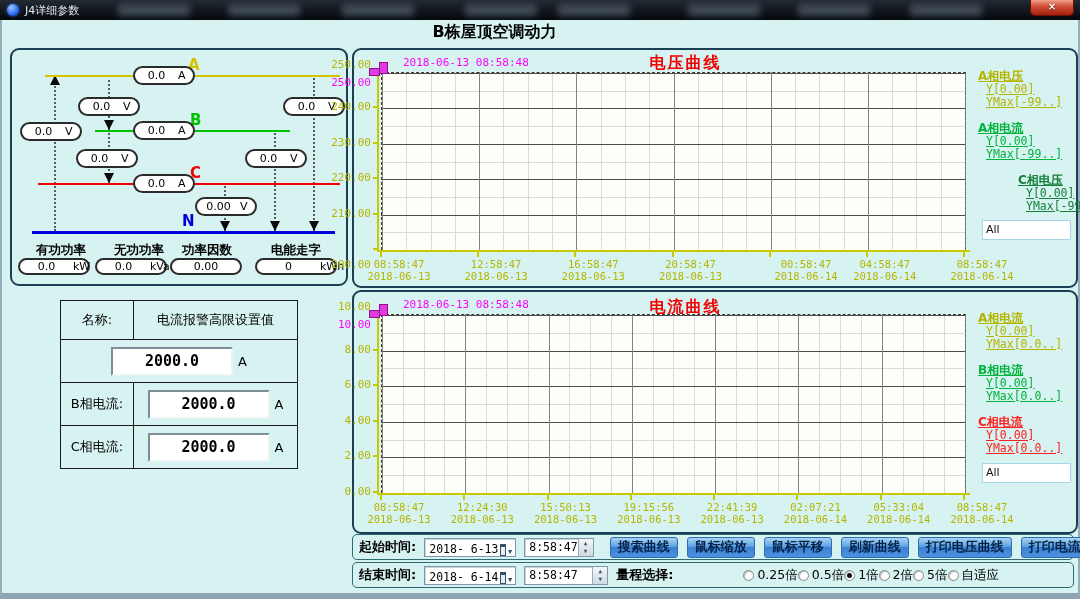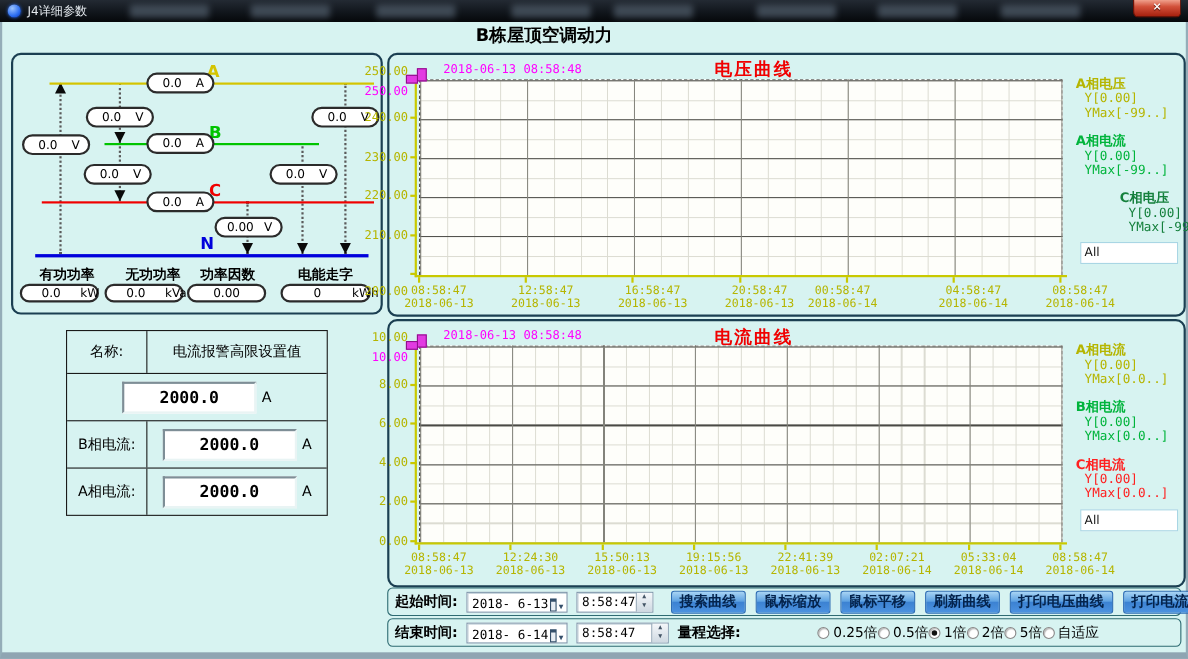--- a/index.html
+++ b/index.html
@@ -54,21 +54,21 @@
            letter-spacing:2px;padding-left:26px;box-sizing:border-box;}
   .c-cursor-time{position:absolute;color:#ff00ff;font-size:11px;font-family:"DejaVu Sans Mono",monospace;}
   .c-plot{position:absolute;background-color:#fefefa;border-top:1px dashed #3a3a3a;
           border-right:1px dashed #6a6a6a;border-left:1px dashed #3a3a3a;box-sizing:content-box;}
   .c-axis{position:absolute;background:#c9c900;}
   .c-ylab{position:absolute;color:#b5b500;font-size:11px;font-family:"DejaVu Sans Mono",monospace;
           text-align:right;}
   .c-ylab.magenta{color:#ff00ff;}
   .c-xlab{position:absolute;color:#b5b500;font-size:10.5px;font-family:"DejaVu Sans Mono",monospace;
           text-align:center;line-height:12px;white-space:nowrap;}
-  .c-leg{position:absolute;font-size:12px;line-height:13px;font-weight:bold;white-space:nowrap;}
+  .c-leg{position:absolute;font-size:12px;line-height:13px;font-weight:bold;white-space:nowrap;text-decoration:underline;}
   .c-leg-sub{padding-left:8px;font-weight:normal;font-size:11.5px;
              font-family:"DejaVu Sans Mono",monospace;}
   .c-all{position:absolute;width:84px;height:18px;background:#fff;border:1px solid #a9d6e4;
          font-size:11px;line-height:18px;padding-left:3px;color:#111;}
   .c-marker{position:absolute;background:#e23ae2;border:1px solid #90108c;}
   
   .ctrl-row{position:absolute;left:350px;width:722px;height:26px;border:1px solid #2e6b72;
             border-radius:5px;display:flex;align-items:center;padding:0 6px;gap:8px;
             box-sizing:border-box;background:#d7f3f1;}
   .ctl-label{font-weight:bold;font-size:13px;color:#000;white-space:nowrap;}
@@ -204,21 +204,21 @@
         </div>
       </div>
       <div class="trow" style="height: 42px;">
         <div class="tc-label">B相电流:</div>
         <div class="tc-value">
           <div class="tinput">2000.0</div>
           <div class="tunit">A</div>
         </div>
       </div>
       <div class="trow" style="height: 42px;">
-        <div class="tc-label">A相电流:</div>
+        <div class="tc-label">C相电流:</div>
         <div class="tc-value">
           <div class="tinput">2000.0</div>
           <div class="tunit">A</div>
         </div>
       </div>
     </div>
   <div class="panel" id="chart0" style="left: 350px; top: 28px; width: 722px; height: 236px;">
       <div class="c-title" style="left: 27px; top: 3px; width: 583px;">电压曲线</div>
       <div class="c-cursor-time" style="left: 49px; top: 6px;">2018-06-13 08:58:48</div>
       <div class="c-plot" style="left: 27px; top: 22px; width: 583px; height: 177px; background-image: repeating-linear-gradient(to right, rgb(131, 131, 123) 0px, rgb(131, 131, 123) 1px, transparent 1px, transparent 97.1667px), repeating-linear-gradient(rgb(74, 74, 70) 0px, rgb(74, 74, 70) 1px, transparent 1px, transparent 35.4px), repeating-linear-gradient(to right, rgb(220, 220, 210) 0px, rgb(220, 220, 210) 1px, transparent 1px, transparent 24.2917px), repeating-linear-gradient(rgb(220, 220, 210) 0px, rgb(220, 220, 210) 1px, transparent 1px, transparent 17.7px);"></div>
@@ -253,21 +253,21 @@
       <div class="c-xlab" style="left: 197.333px; top: 208px; width: 84px;">
         <div>16:58:47</div>
         <div>2018-06-13</div>
       </div>
       <div class="c-axis" style="left: 317.5px; top: 202px; width: 2px; height: 5px;"></div>
       <div class="c-xlab" style="left: 294.5px; top: 208px; width: 84px;">
         <div>20:58:47</div>
         <div>2018-06-13</div>
       </div>
       <div class="c-axis" style="left: 414.667px; top: 202px; width: 2px; height: 5px;"></div>
-      <div class="c-xlab" style="left: 370px; top: 208px; width: 84px;">
+      <div class="c-xlab" style="left: 410px; top: 208px; width: 84px;">
         <div>00:58:47</div>
         <div>2018-06-14</div>
       </div>
       <div class="c-axis" style="left: 511.833px; top: 202px; width: 2px; height: 5px;"></div>
       <div class="c-xlab" style="left: 488.833px; top: 208px; width: 84px;">
         <div>04:58:47</div>
         <div>2018-06-14</div>
       </div>
       <div class="c-axis" style="left: 609px; top: 202px; width: 2px; height: 5px;"></div>
       <div class="c-xlab" style="left: 586px; top: 208px; width: 84px;">

